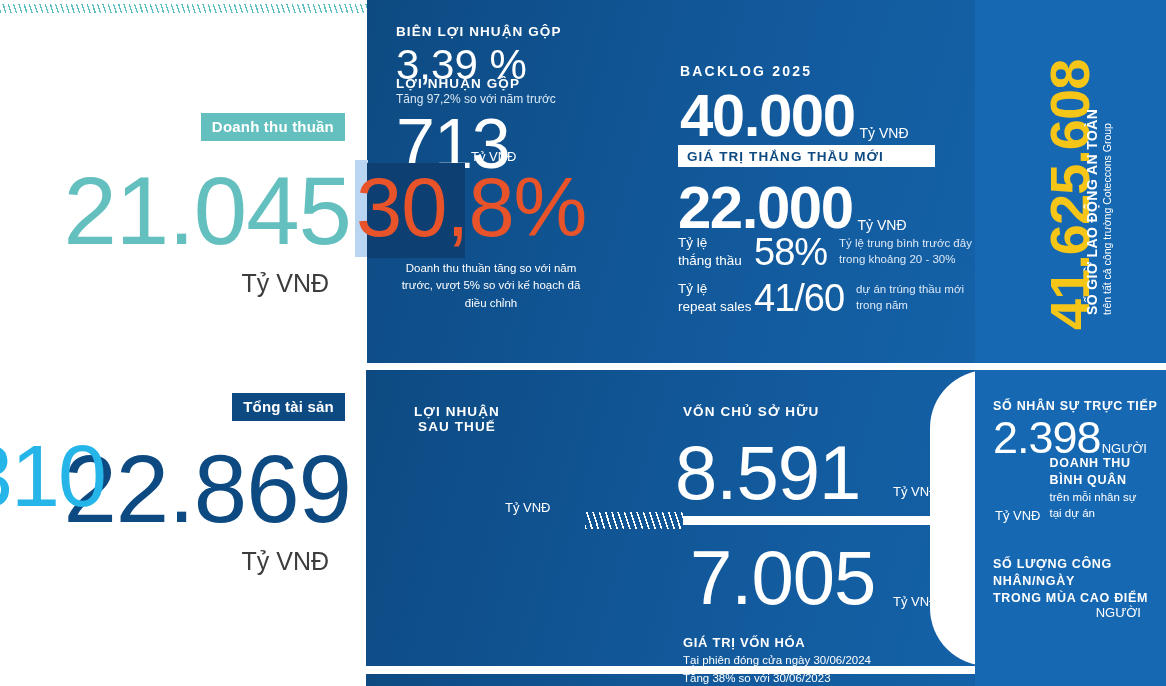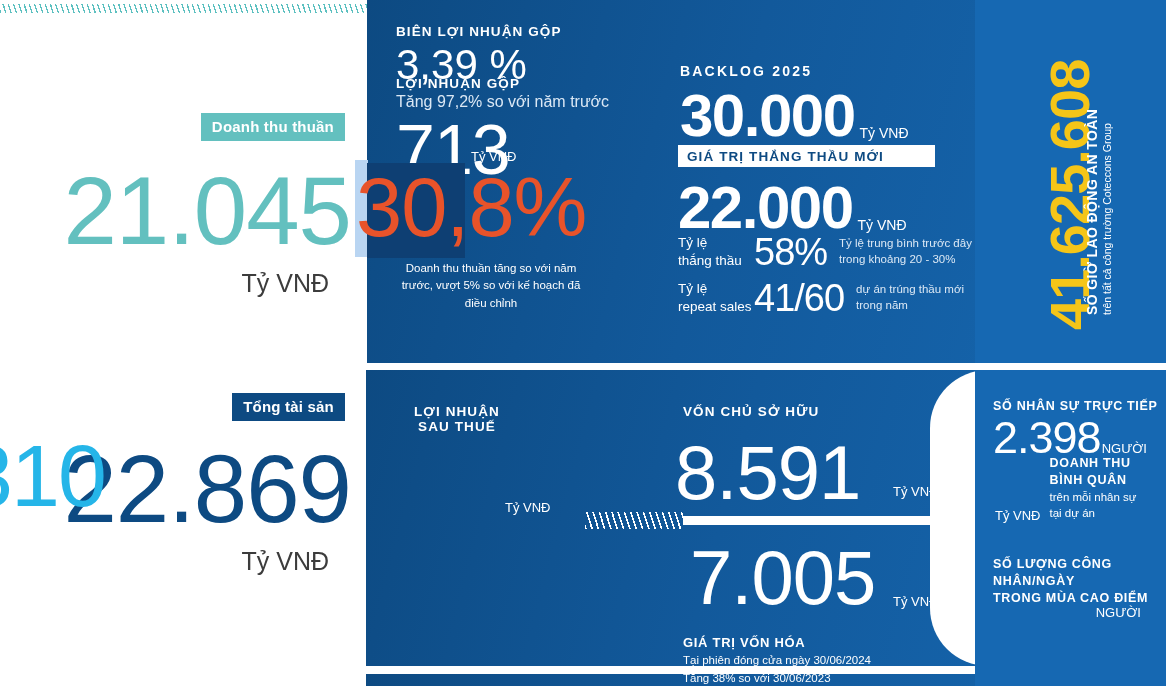--- a/index.html
+++ b/index.html
@@ -78,21 +78,21 @@
 
   .blk-assets{position:absolute;right:22px;top:393px;text-align:right;}
   .blk-assets .big-num{display:block;margin-top:20px;margin-right:-6px;}
   .blk-assets .unit-dark{display:block;margin-top:10px;margin-right:16px;}
 
   
   .lbl-cap{
     color:#ffffff;font-weight:bold;font-size:13.5px;letter-spacing:1.1px;
     text-transform:uppercase;
   }
-  .sub-sm{color:#dbe8f5;font-size:16px;line-height:1.35;}
+  .sub-sm{color:#dbe8f5;font-size:12px;line-height:1.35;}
   .sub-sm-w{color:#ffffff;font-size:11.5px;line-height:1.4;}
 
   .gm-wrap{position:absolute;left:396px;top:24px;}
   .gm-val{color:#ffffff;font-size:42px;font-weight:300;line-height:1;margin-top:5px;letter-spacing:0px;}
   .gp-wrap{position:absolute;left:396px;top:76px;}
   .gp-num{color:#ffffff;font-size:70px;font-weight:300;line-height:.95;letter-spacing:-1px;margin-top:4px;}
   .gp-unit{color:#ffffff;font-size:13px;position:absolute;left:75px;top:73px;}
 
   .hl-box{
     position:absolute;left:367px;top:163px;width:98px;height:95px;
@@ -228,21 +228,21 @@
   </div>
 
   <div class="hl-edge"></div>
   <div class="hl-box"></div>
   <div class="pct-big">30,8%</div>
   <div class="pct-cap">Doanh thu thuần tăng so với năm trước, vượt 5% so với kế hoạch đã điều chỉnh</div>
 
   <div class="backlog">
     <div class="lbl-cap">BACKLOG 2025</div>
     <div>
-      <span class="bl-num">30.000</span><span class="bl-unit">Tỷ VNĐ</span>
+      <span class="bl-num">40.000</span><span class="bl-unit">Tỷ VNĐ</span>
     </div>
   </div>
 
   <div class="white-bar">
     <span>GIÁ TRỊ THẮNG THẦU MỚI</span>
   </div>
 
   <div class="bid">
     <span class="bid-num">22.000</span><span class="bl-unit">Tỷ VNĐ</span>
   </div>

